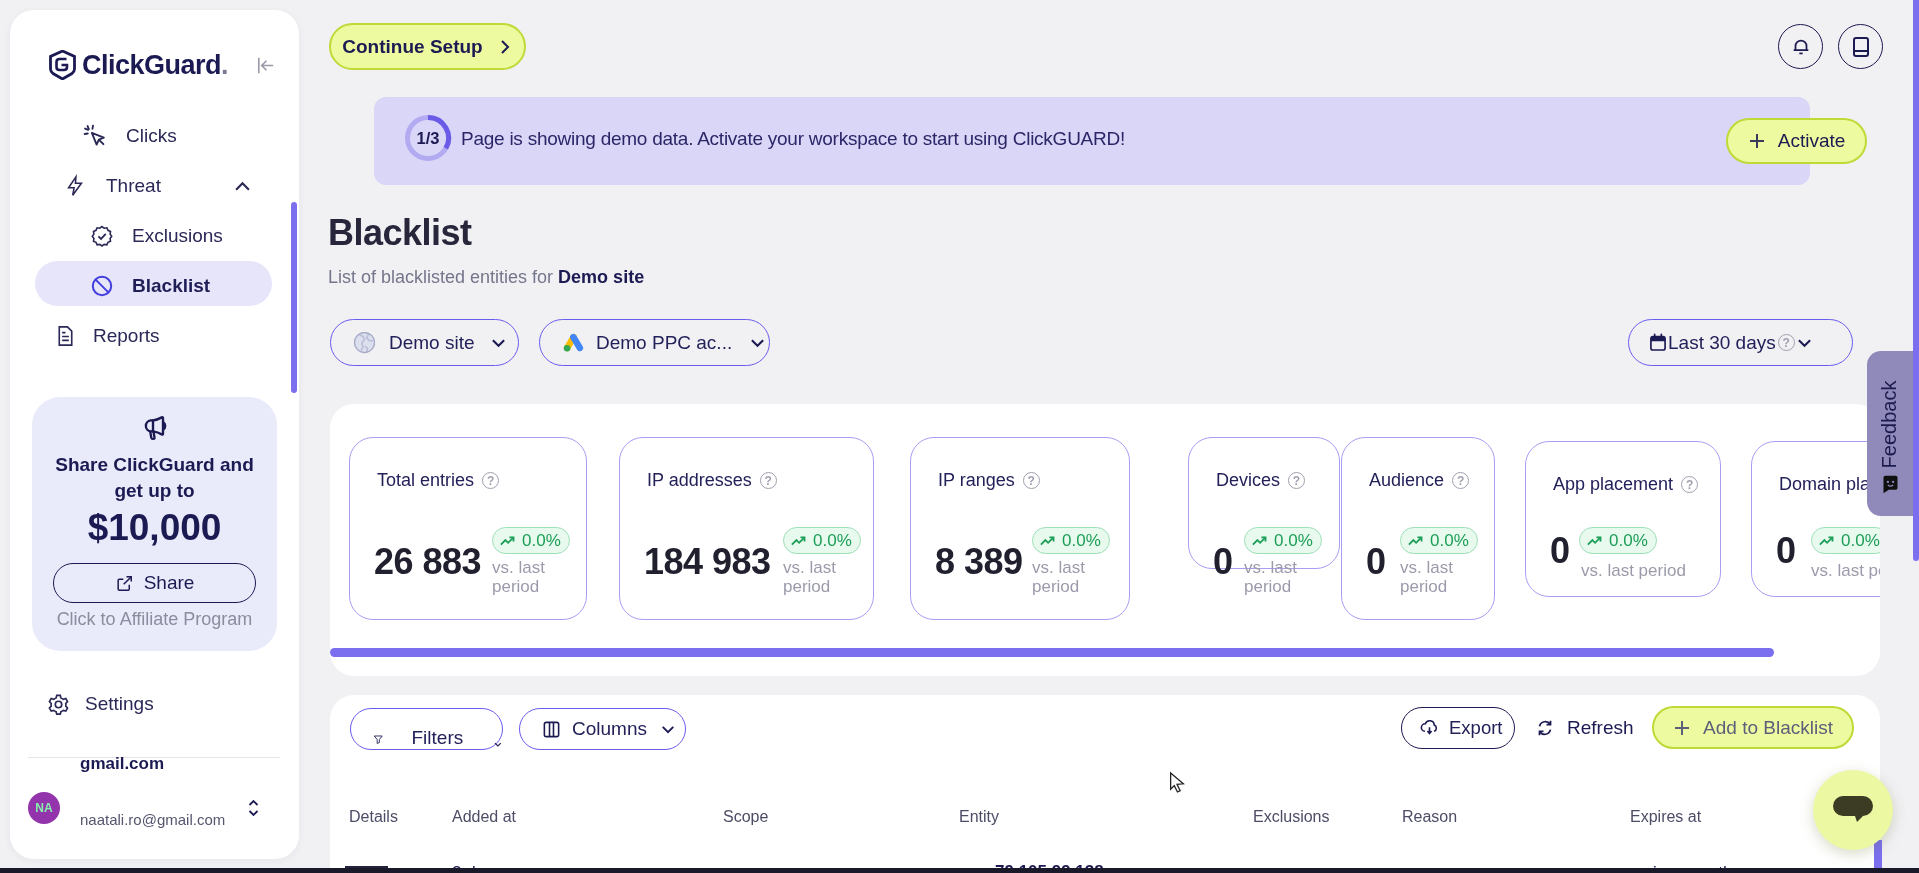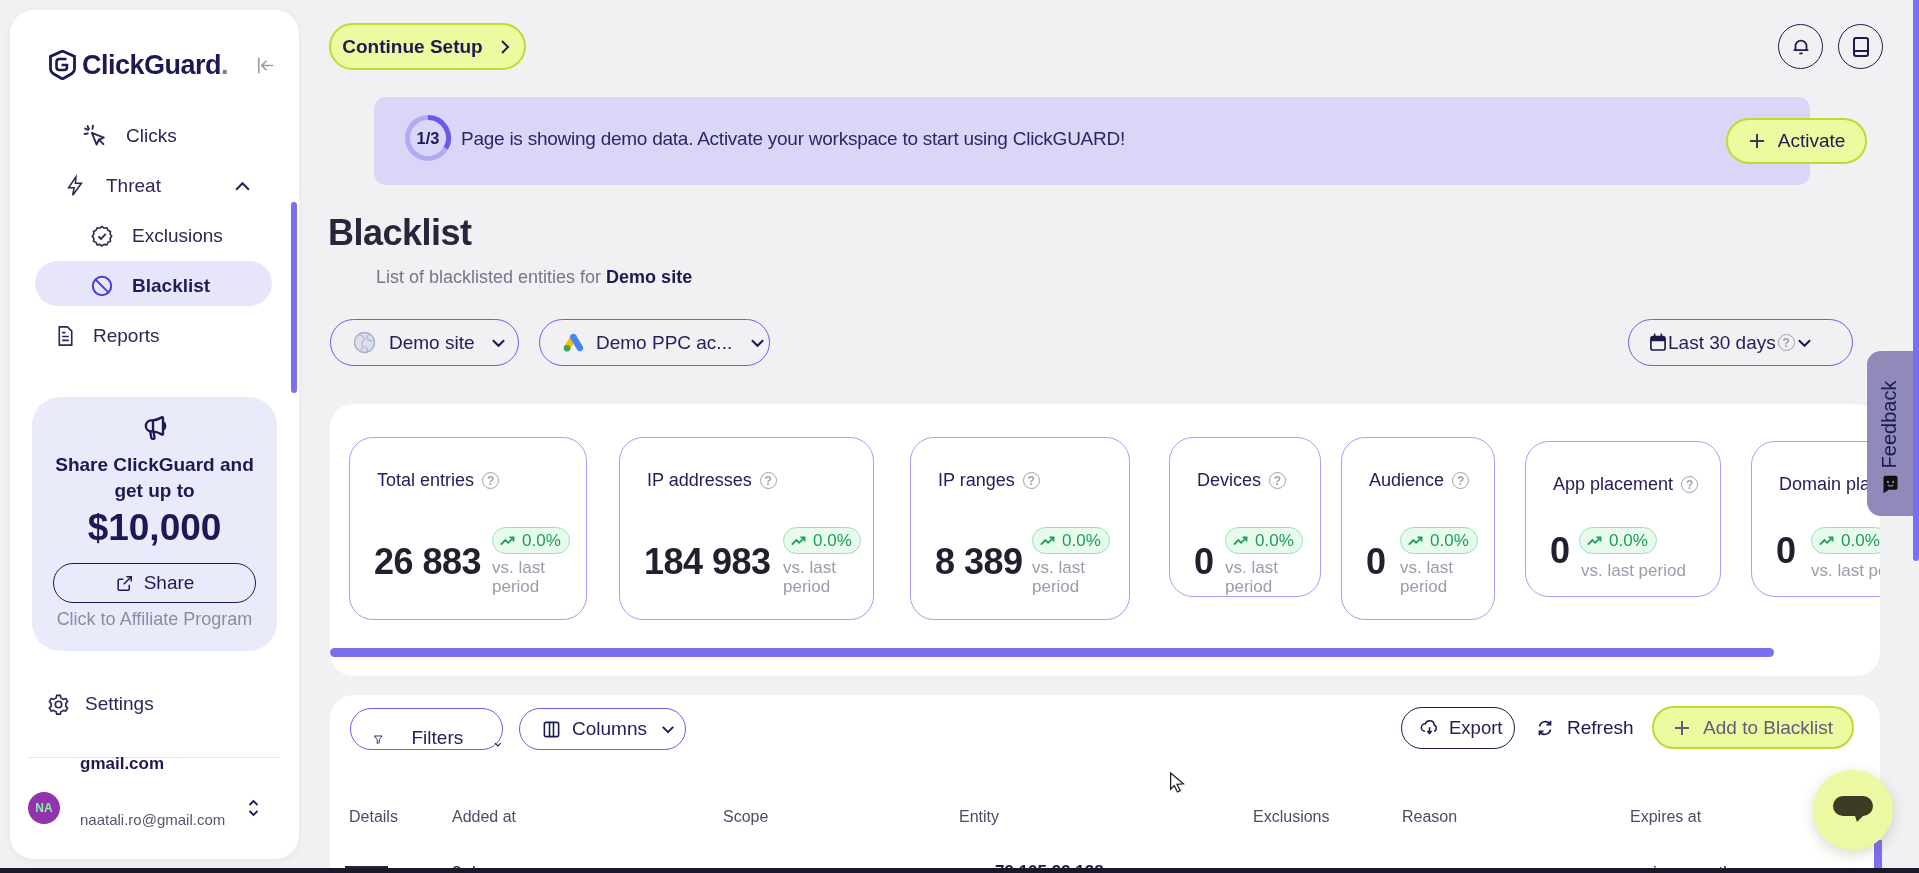--- a/index.html
+++ b/index.html
@@ -175,21 +175,21 @@
   <div class="abs" style="left:87px; top:31px; font-size:19px; letter-spacing:-0.25px; color:#2b2668;">Page is showing demo data. Activate your workspace to start using ClickGUARD!</div>
   <div class="limebtn" style="left:1352px; top:21px; width:141px; height:46px; gap:12px; font-weight:normal;">
     <svg width="18" height="18" viewBox="0 0 18 18" fill="none" stroke="#3a3a5c" stroke-width="2">
         <path d="M9 2 V16 M2 9 H16"></path>
       </svg>
     Activate
   </div>
 </div>
 
 <div class="abs" style="left:328px; top:212px; font-size:36px; font-weight:bold; color:#27263b; letter-spacing:-0.5px;">Blacklist</div>
-<div class="abs" style="left:328px; top:267px; font-size:18px; color:#75758c;margin-left:48px;">List of blacklisted entities for <span style="color:#1c1a52; font-weight:bold;">Demo site</span></div>
+<div class="abs" style="left:328px; top:267px; font-size:18px; color:#75758c;">List of blacklisted entities for <span style="color:#1c1a52; font-weight:bold;">Demo site</span></div>
 
 <div class="pill" style="left:330px; top:319px; width:189px; height:47px; padding-left:21px; gap:12px;">
   <svg width="25" height="25" viewBox="0 0 24 24">
     <circle cx="12" cy="12" r="10" fill="#b9bdd6"></circle>
     <circle cx="12" cy="12" r="9.2" fill="#dcdfee"></circle>
     <path d="M7 4.5 l3.5 1.5 1.5 3 -2.5 3.5 1 4 -2 3 M16 4 l-2 3.5 2.5 2.5 3.5 0.5 M14 21.5 l1-3.5 -2.5-2.5" fill="none" stroke="#b9bdd6" stroke-width="1.5"></path>
     <circle cx="12" cy="12" r="9.6" fill="none" stroke="#a8acc8" stroke-width="1.2"></circle>
   </svg>
   Demo site
   <svg style="margin-left:4px;" width="15" height="10" viewBox="0 0 16 10" fill="none" stroke="#1c1a52" stroke-width="2.2">
@@ -254,21 +254,21 @@
     <div class="greenpill" style="left:121px; top:89px;">
       <svg width="18" height="14" viewBox="0 0 20 14" fill="none" stroke="#1b9e57" stroke-width="2">
           <path d="M1 11 L6 6 L9 9 L15 3"></path>
           <path d="M10.5 3 H15 V7.5"></path>
         </svg>
       0.0%
     </div>
     <div class="vslast" style="left:121px; top:120px;">vs. last<br>period</div>
   </div>
 
-  <div class="card" style="left:839px; top:33px; width:152px; height:160px;">
+  <div class="card" style="left:858px; top:33px; width:152px; height:132px;">
     <div class="cardtitle">Devices <span class="qicon">?</span></div>
     <div class="bignum" style="top:103px;">0</div>
     <div class="greenpill" style="left:55px; top:89px;">
       <svg width="18" height="14" viewBox="0 0 20 14" fill="none" stroke="#1b9e57" stroke-width="2">
           <path d="M1 11 L6 6 L9 9 L15 3"></path>
           <path d="M10.5 3 H15 V7.5"></path>
         </svg>
       0.0%
     </div>
     <div class="vslast" style="left:55px; top:120px;">vs. last<br>period</div>

